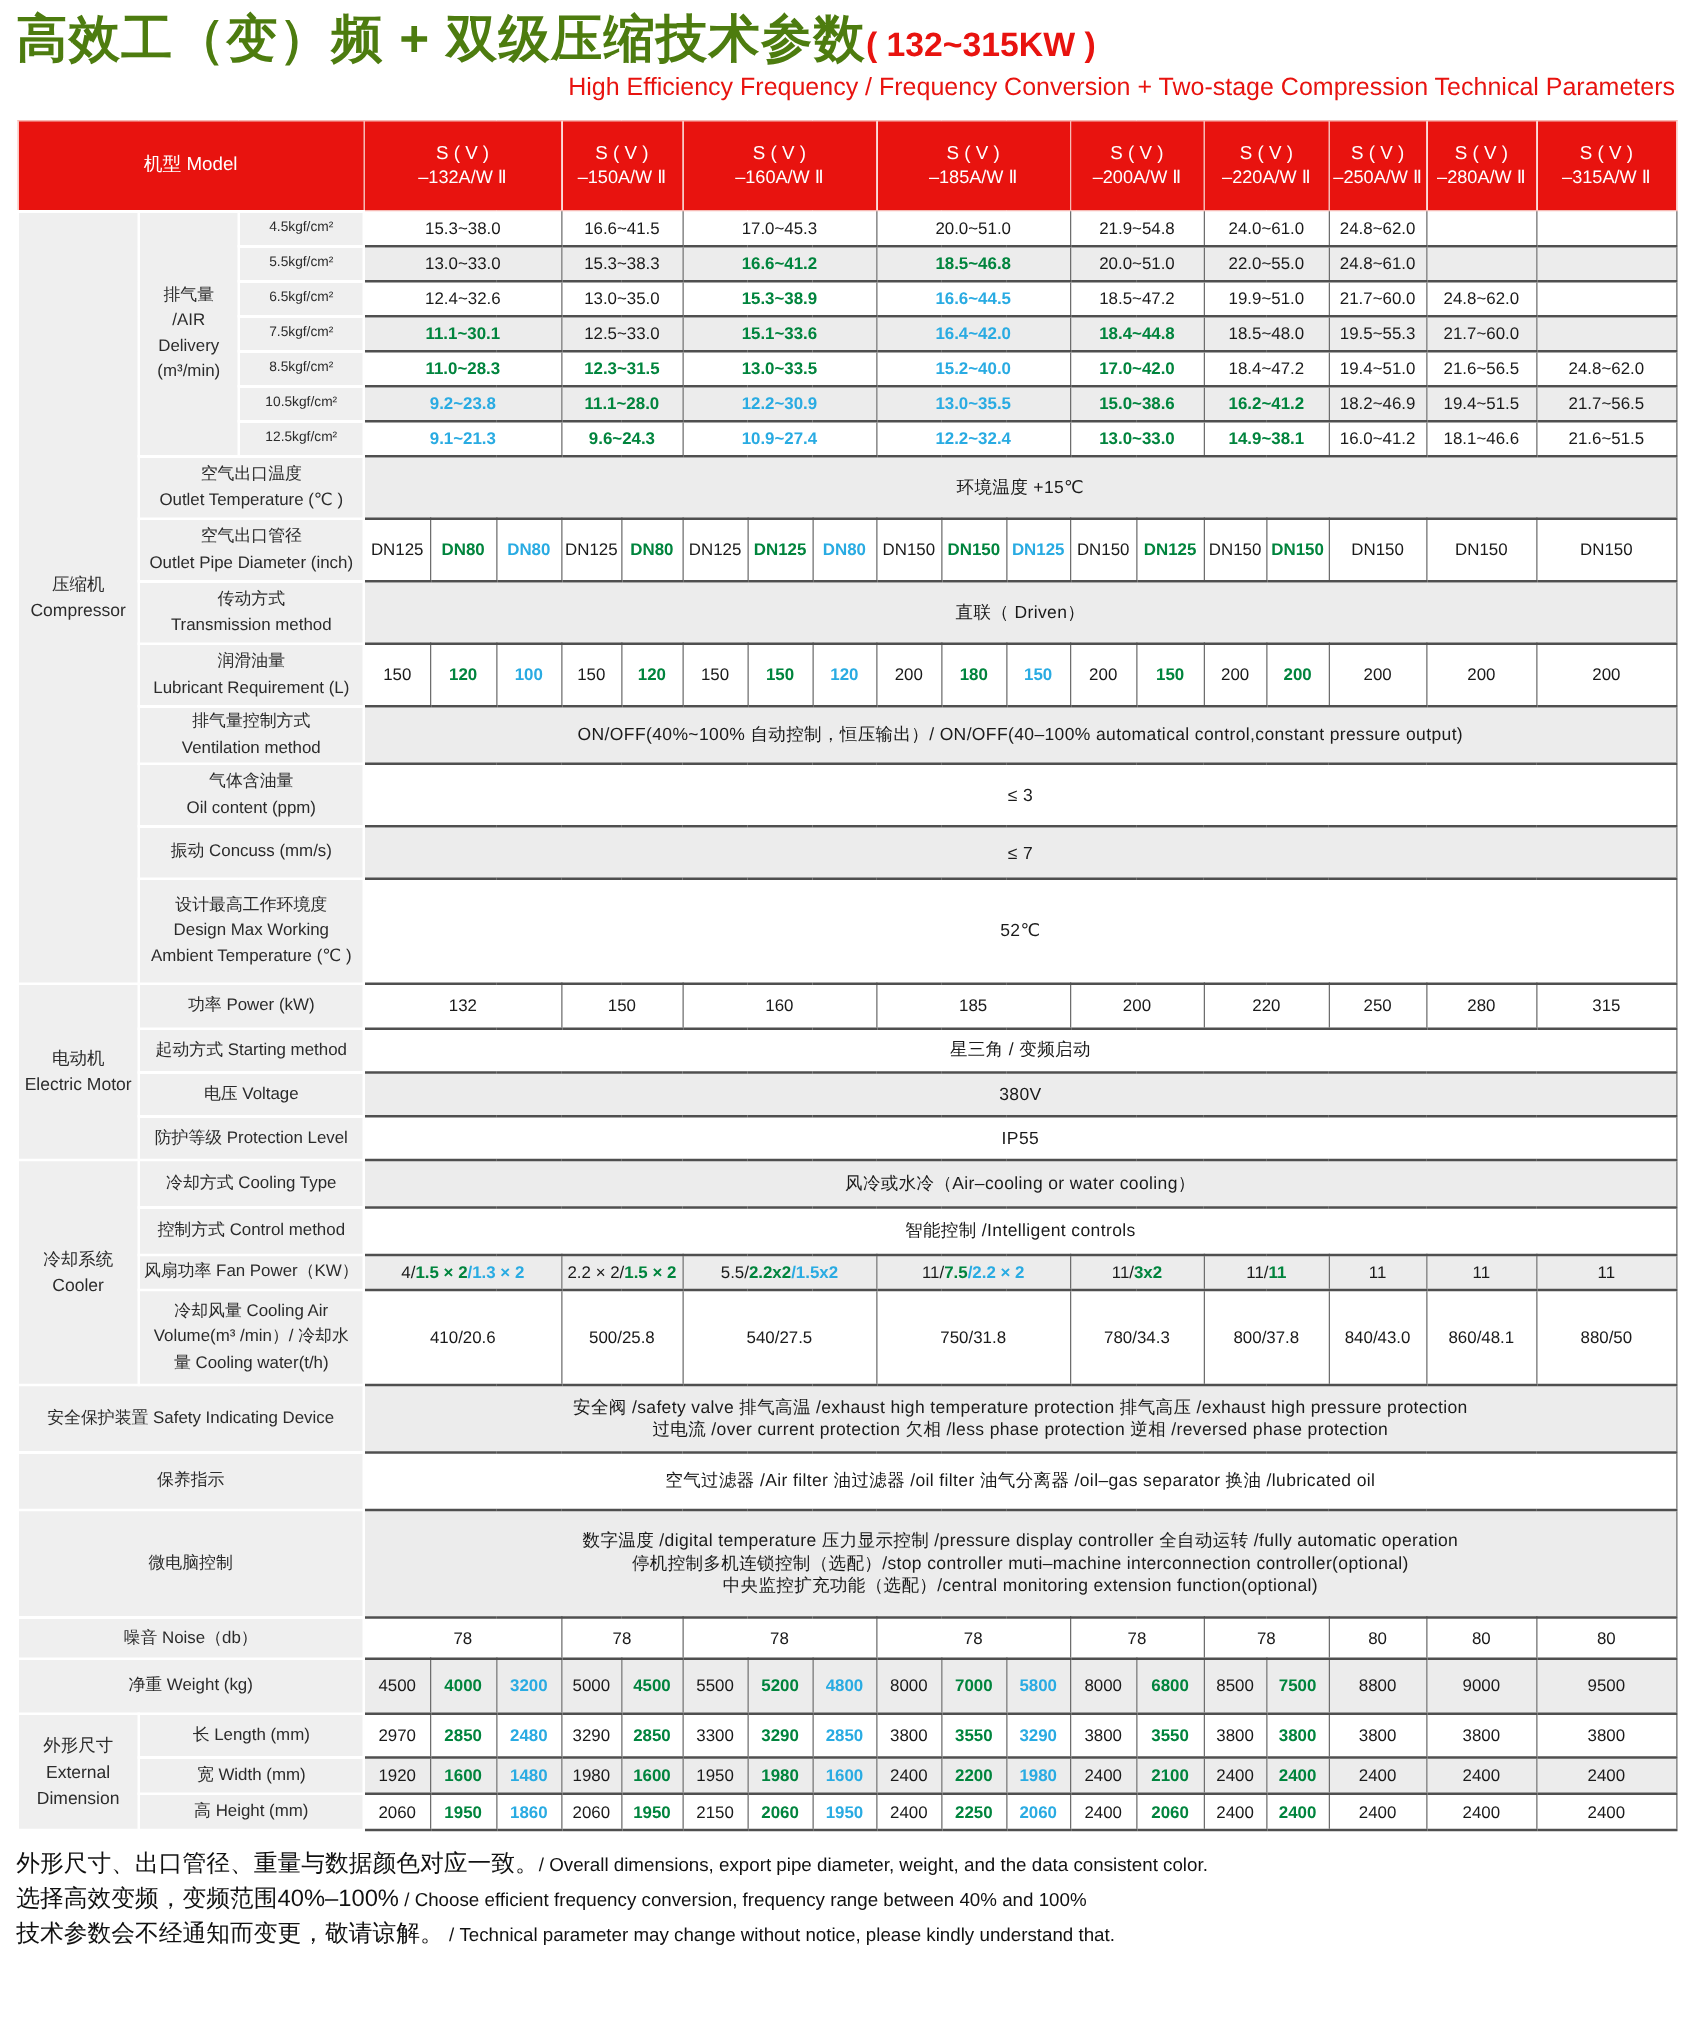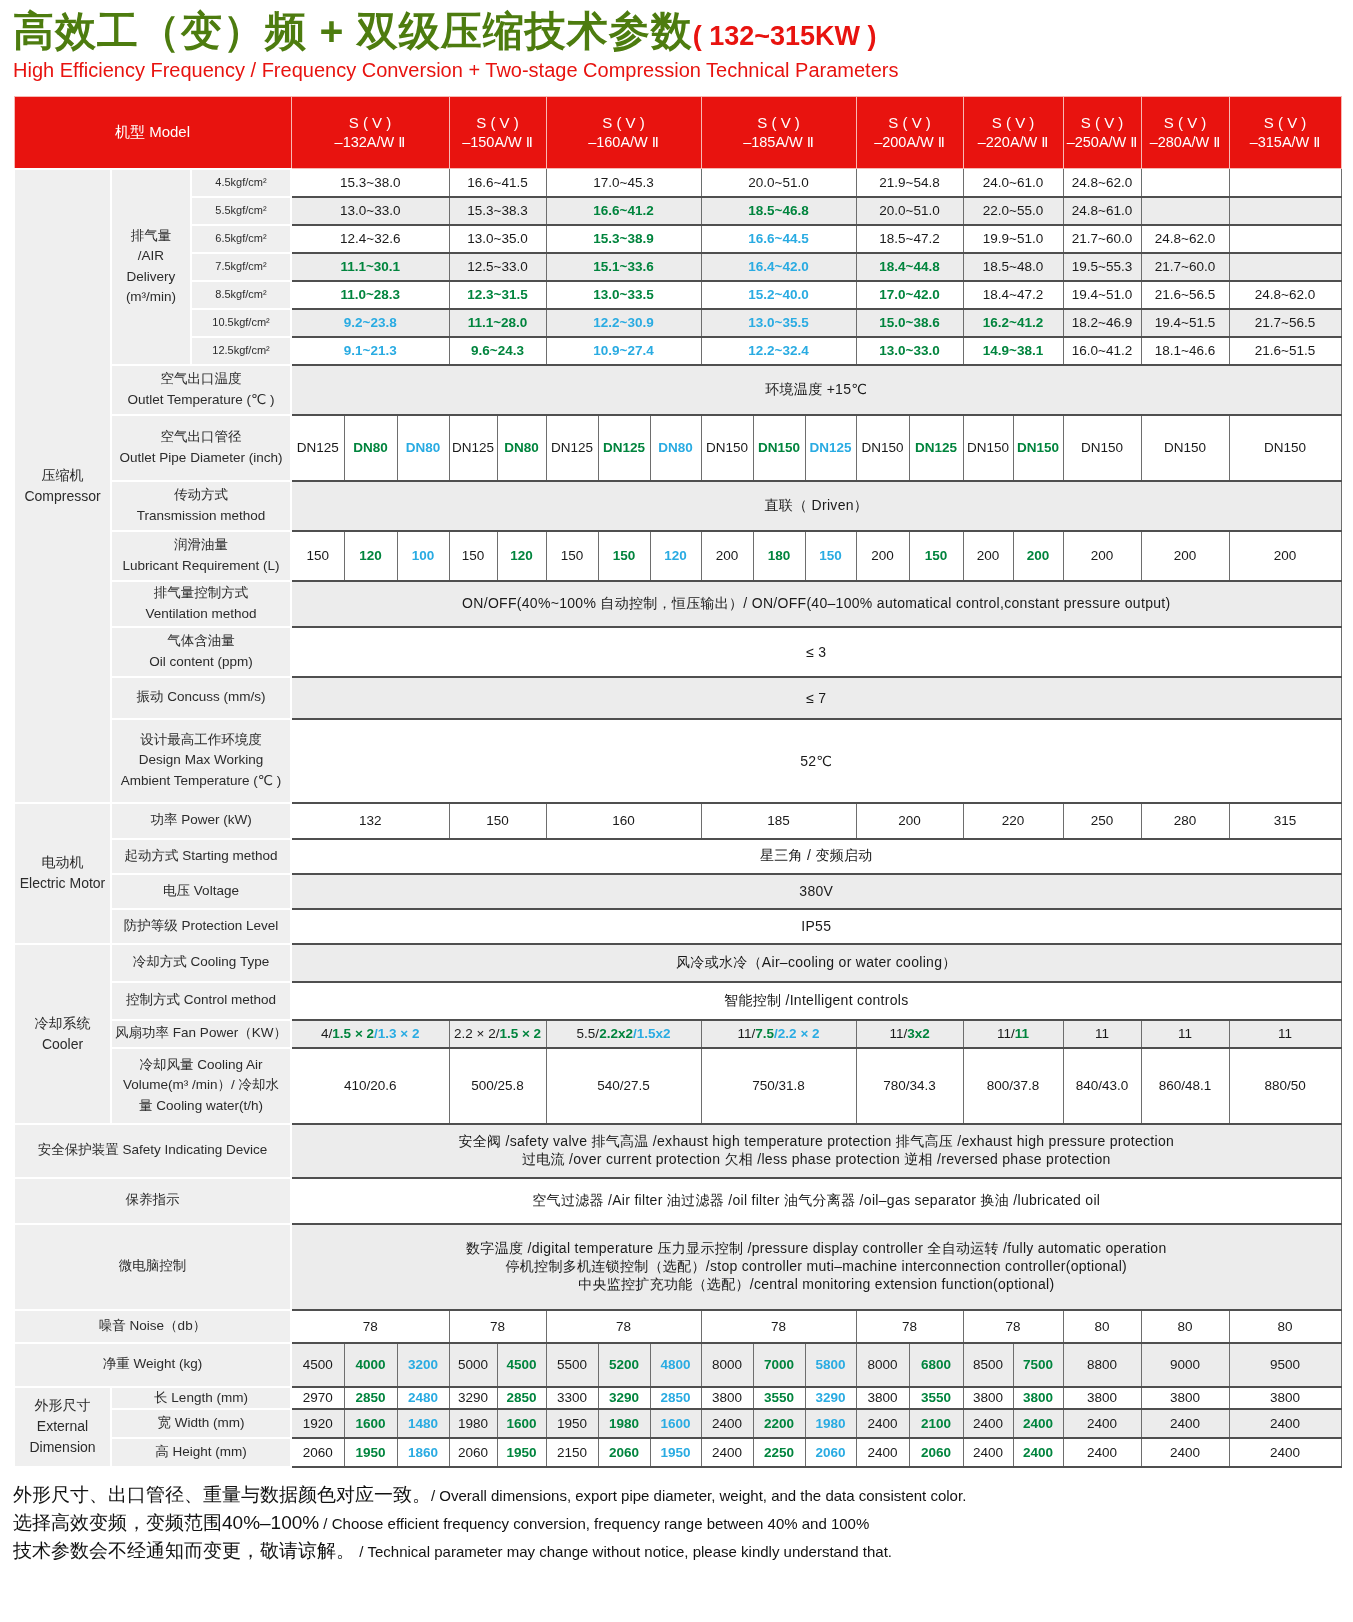--- a/index.html
+++ b/index.html
@@ -3,21 +3,21 @@
 <meta charset="utf-8">
 <style>
   html,body{margin:0;padding:0;background:#ffffff;}
   body{width:1353px;font-family:"Liberation Sans","DejaVu Sans",sans-serif;color:#1a1a1a;}
   .page{padding:6px 13px 20px 13px;}
 
   
   .title-row{white-space:nowrap;line-height:1.05;margin-top:4px;}
   .title-zh{color:#4d7c0f;font-size:41px;font-weight:700;letter-spacing:1px;}
   .title-suffix{color:#e8130f;font-size:27px;font-weight:600;}
-  .subtitle{color:#e8130f;font-size:20px;margin-top:6px;margin-bottom:14px;}
+  .subtitle{color:#e8130f;font-size:20px;margin-top:6px;margin-bottom:14px;text-align:right;}
 
   
   table{border-collapse:collapse;table-layout:fixed;width:1327px;}
   td{text-align:center;vertical-align:middle;padding:0 2px;overflow:hidden;word-break:break-all;}
 
   
   thead td{background:#e8130f;color:#ffffff;border:1px solid #f7b9b4;font-size:15px;line-height:1.35;}
   thead td.model-head{font-size:15px;}
   .mh-l2{font-size:14.5px;}
 
@@ -215,21 +215,21 @@
         </tr>
         <tr class="bg-g" style="height: 50px;">
           <td class="label" colspan="2">
             <span class="line">空气出口温度</span>
             <span class="line">Outlet Temperature (℃ )</span>
           </td>
           <td class="merged" colspan="18">
             <span class="line">环境温度 +15℃</span>
           </td>
         </tr>
-        <tr class="bg-w" style="height: 66px;">
+        <tr class="bg-w" style="height: 50px;">
           <td class="label" colspan="2">
             <span class="line">空气出口管径</span>
             <span class="line">Outlet Pipe Diameter (inch)</span>
           </td>
           <td class="val"><span class="ck">DN125</span></td>
           <td class="val"><span class="cg">DN80</span></td>
           <td class="val"><span class="cb">DN80</span></td>
           <td class="val"><span class="ck">DN125</span></td>
           <td class="val"><span class="cg">DN80</span></td>
           <td class="val"><span class="ck">DN125</span></td>
@@ -464,21 +464,21 @@
           <td class="val"><span class="cg">7000</span></td>
           <td class="val"><span class="cb">5800</span></td>
           <td class="val"><span class="ck">8000</span></td>
           <td class="val"><span class="cg">6800</span></td>
           <td class="val"><span class="ck">8500</span></td>
           <td class="val"><span class="cg">7500</span></td>
           <td class="val"><span class="ck">8800</span></td>
           <td class="val"><span class="ck">9000</span></td>
           <td class="val"><span class="ck">9500</span></td>
         </tr>
-        <tr class="bg-w" style="height: 22px;">
+        <tr class="bg-w" style="height: 35px;">
           <td class="group" rowspan="3">
             <span class="line">外形尺寸</span>
             <span class="line">External</span>
             <span class="line">Dimension</span>
           </td>
           <td class="label" colspan="2">
             <span class="line">长 Length  (mm)</span>
           </td>
           <td class="val"><span class="ck">2970</span></td>
           <td class="val"><span class="cg">2850</span></td>

